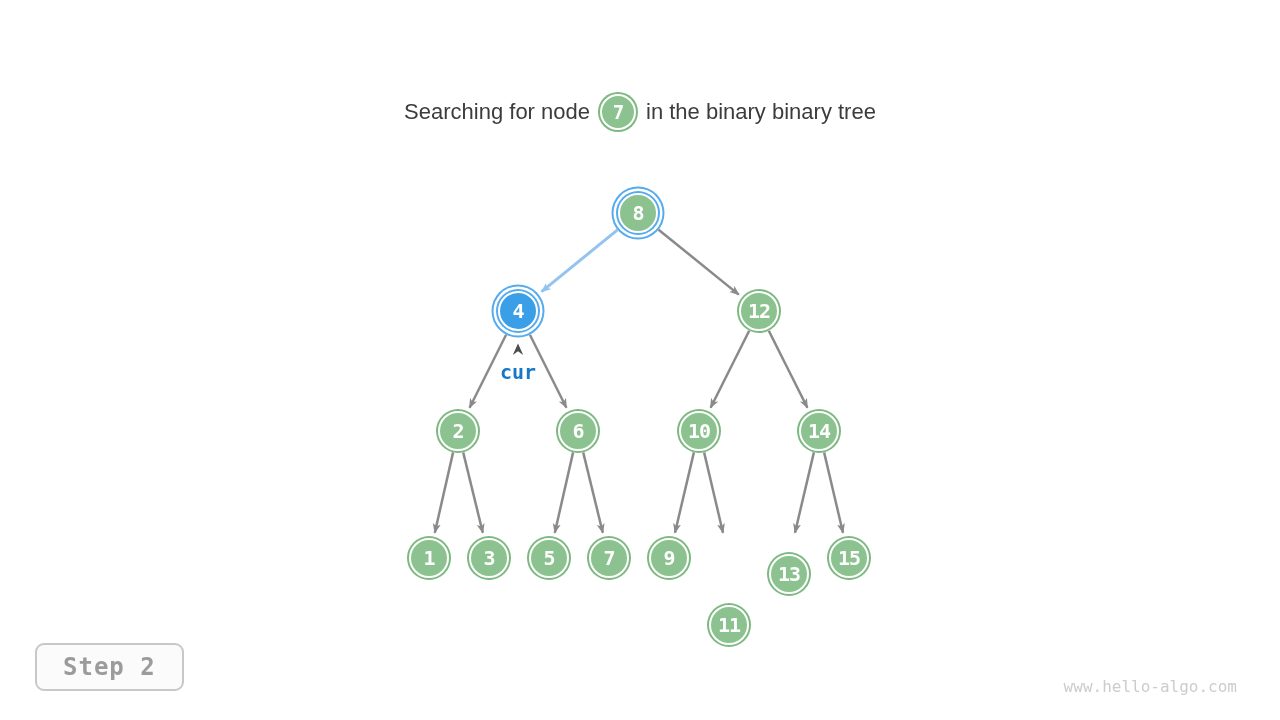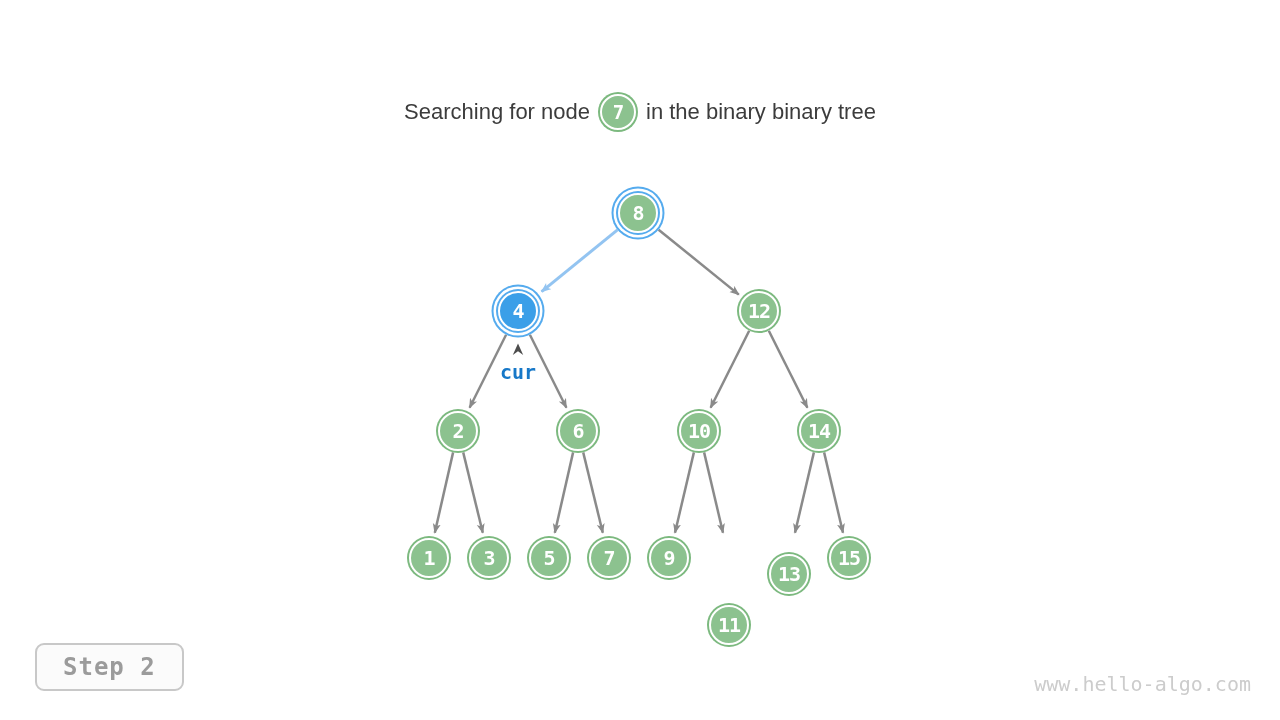--- a/index.html
+++ b/index.html
@@ -129,24 +129,24 @@
     font-family: "DejaVu Sans Mono", monospace;
     font-weight: bold;
     font-size: 24px;
     color: var(--step-text, #9b9b9b);
     letter-spacing: 1px;
   }
 
   
   .watermark {
     position: absolute;
-    right: 29px;
+    right: 43px;
     bottom: 24px;
     font-family: "DejaVu Sans Mono", monospace;
-    font-size: 20px;
+    font-size: 16px;
     color: var(--watermark-text, #cccccc);
   }
 </style>
 </head>
 <body>
 
 <div class="stage">
 
   <div class="title">
     <span>Searching for node</span>

